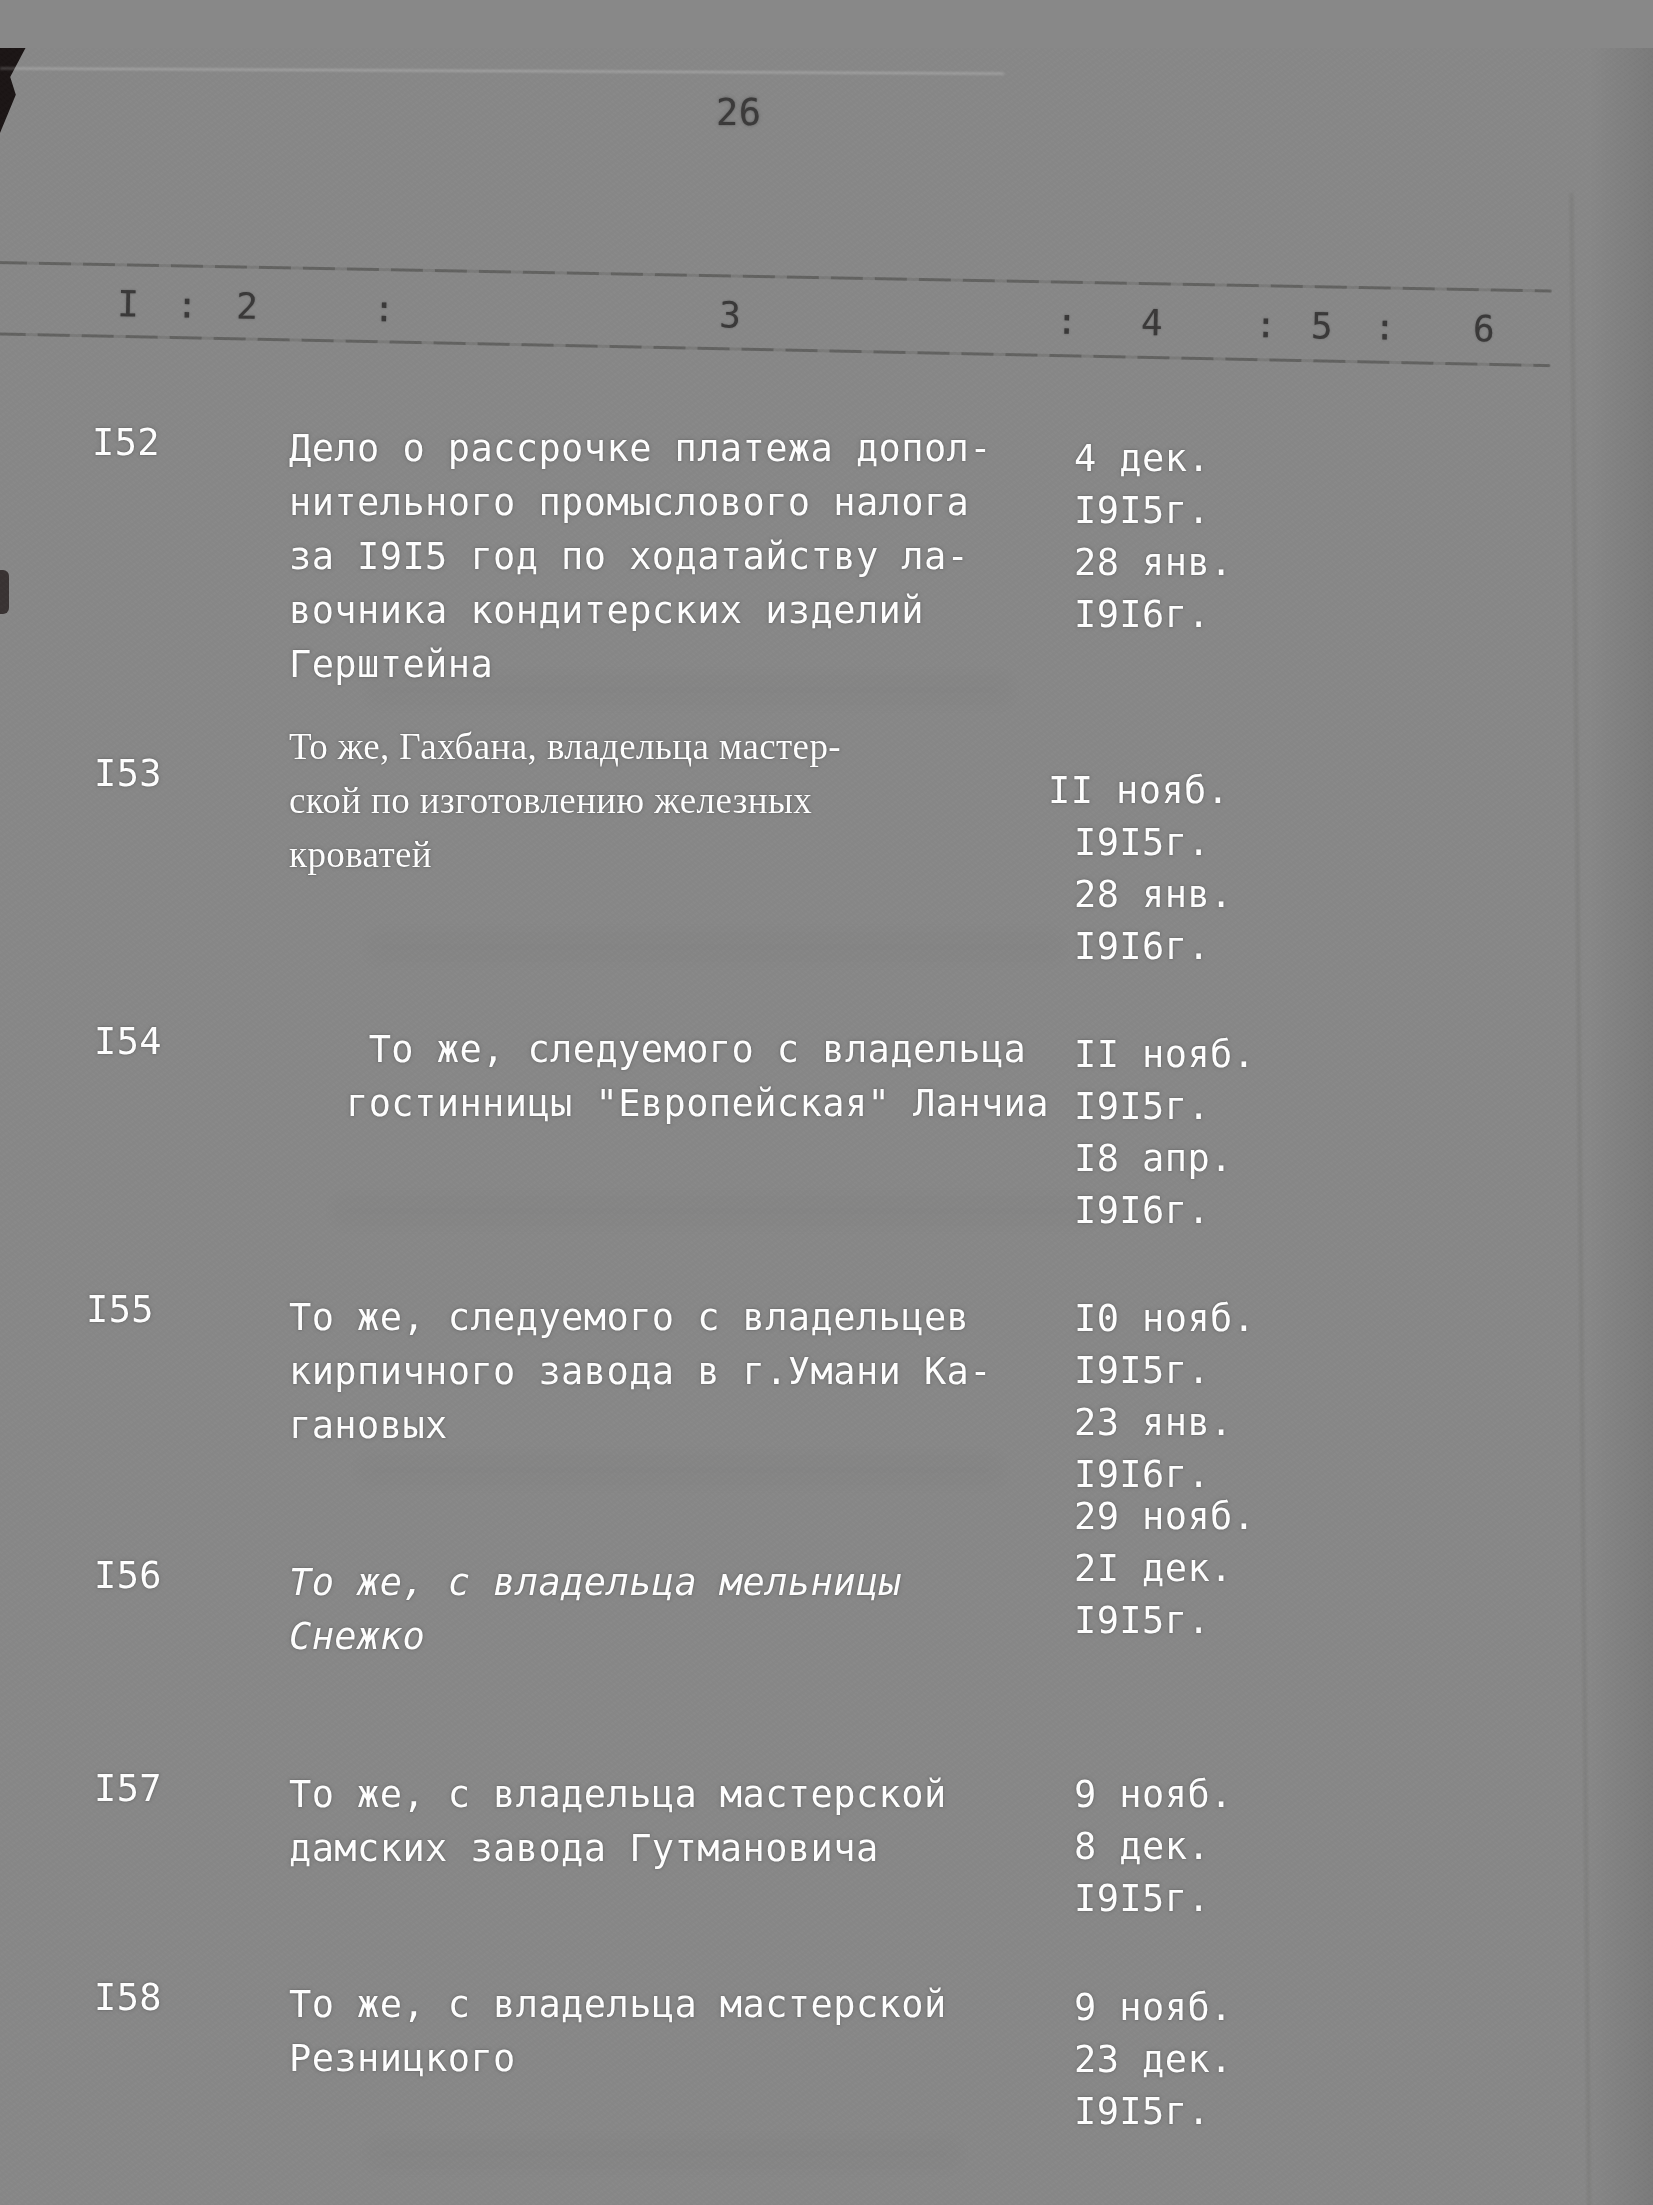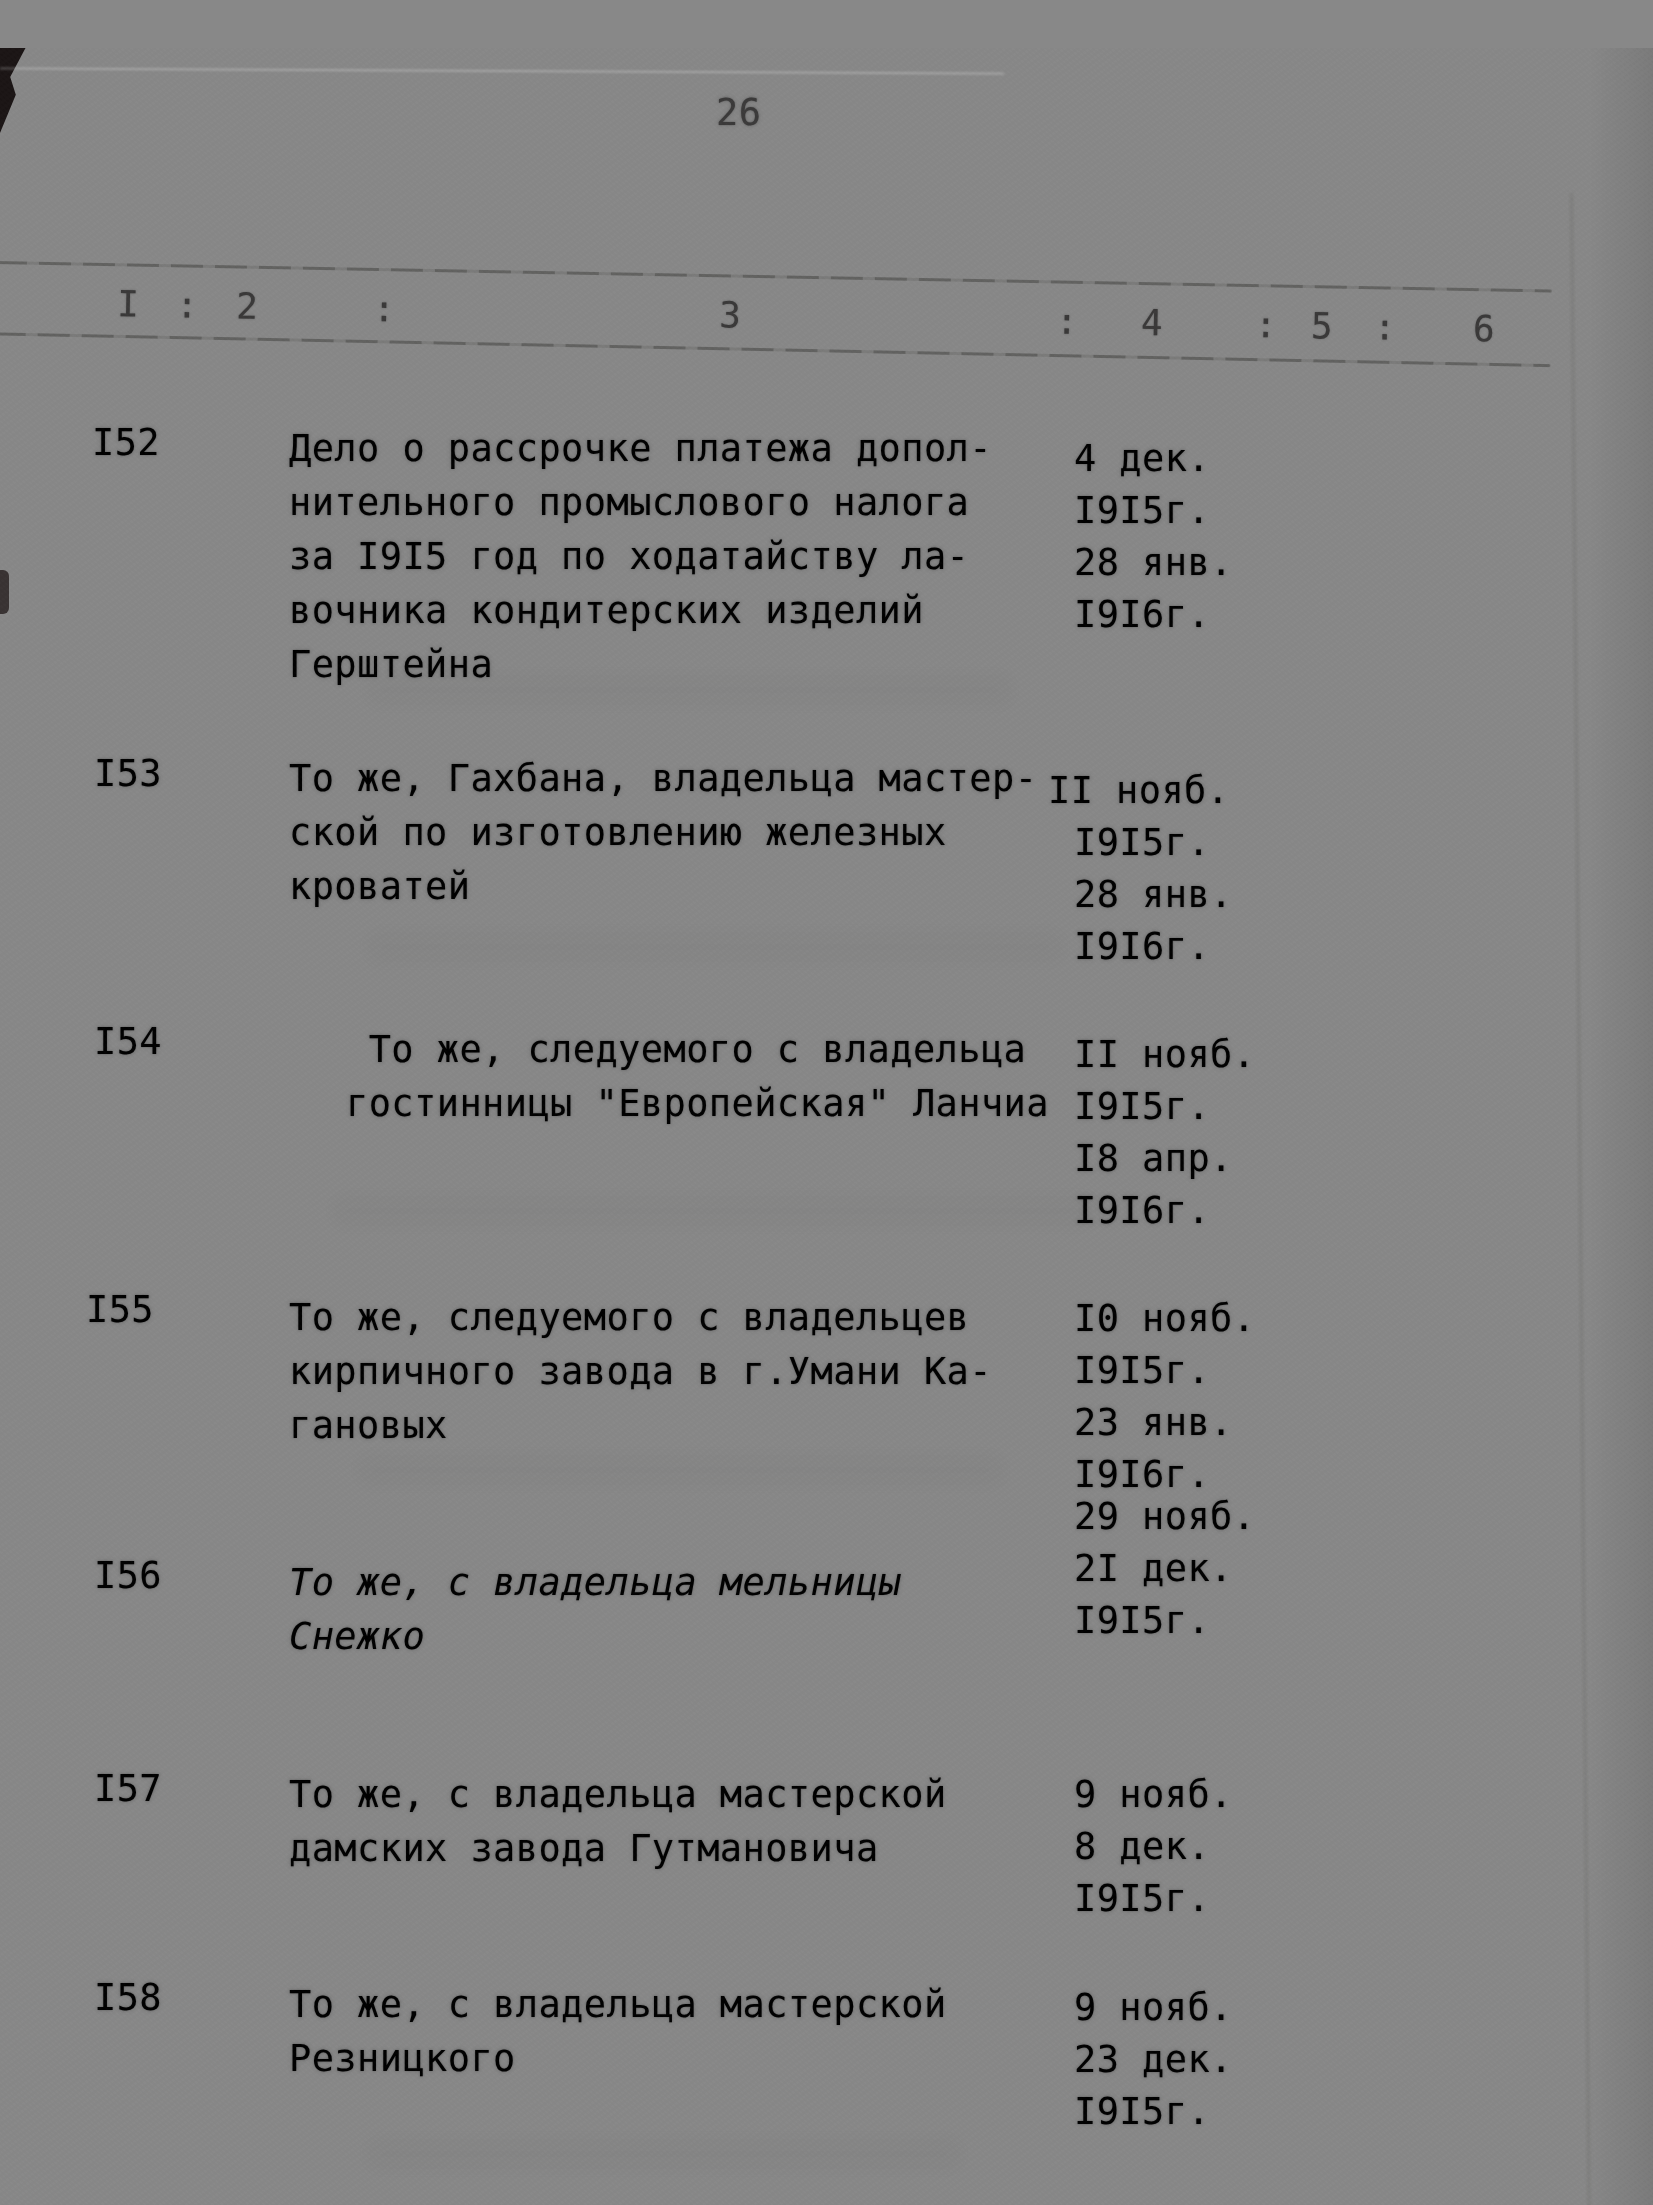--- a/index.html
+++ b/index.html
@@ -10,21 +10,21 @@
     background:
       radial-gradient(130% 90% at 38% 30%, rgba(255,255,255,.20) 0%, rgba(255,255,255,0) 55%),
       linear-gradient(90deg, rgba(0,0,0,.07) 0%, rgba(0,0,0,0) 3%, rgba(0,0,0,0) 90%, rgba(0,0,0,.08) 96%, rgba(0,0,0,.16) 100%),
       linear-gradient(180deg, #dcdcda 0%, #d6d6d4 4%, #d3d3d1 45%, #cecec b 80%, #c6c6c3 100%),
       #d2d2d0;
     font-family:"DejaVu Sans Mono", monospace;
     margin-top:48px;
   }
   .tw{ 
     position:absolute;
-    color:#000000;
+    color:#ffffff;
     text-shadow:0 0 2px rgba(50,50,50,.55), 0 0 5.1px rgba(60,60,60,.18);
     white-space:pre-line;
     letter-spacing:0.4px;
   }
   .num{font-size:37px;line-height:43px;}
   .desc{font-size:37px;line-height:54px;width:817px;}
   .dates{font-size:37px;line-height:52px;width:221px;}
   .pagenum{font-size:37px;top:43px;left:716px;color:#3b3a3a;}
   .hdrgroup{
     position:absolute;top:213px;left:-5.1px;width:1557px;height:82px;
@@ -118,21 +118,21 @@
 вочника кондитерских изделий
 Герштейна</div>
     <div class="tw dates" style="left:1074px;top:385px;">4 дек.
 I9I5г.
 28 янв.
 I9I6г.</div>
   </div>
 
   <div>
     <div class="tw num" style="left:94px;top:704px;">I53</div>
-    <div class="tw desc" style="left:289px;top:704px;">То же, Гахбана, владельца мастер-
+    <div class="tw desc" style="left:289px;top:672px;font-family:Liberation Serif, serif;">То же, Гахбана, владельца мастер-
 ской по изготовлению железных
 кроватей</div>
     <div class="tw dates" style="left:1048px;top:717px;">II нояб.</div>
     <div class="tw dates" style="left:1074px;top:769px;">I9I5г.
 28 янв.
 I9I6г.</div>
   </div>
 
   <div>
     <div class="tw num" style="left:94px;top:972px;">I54</div>

